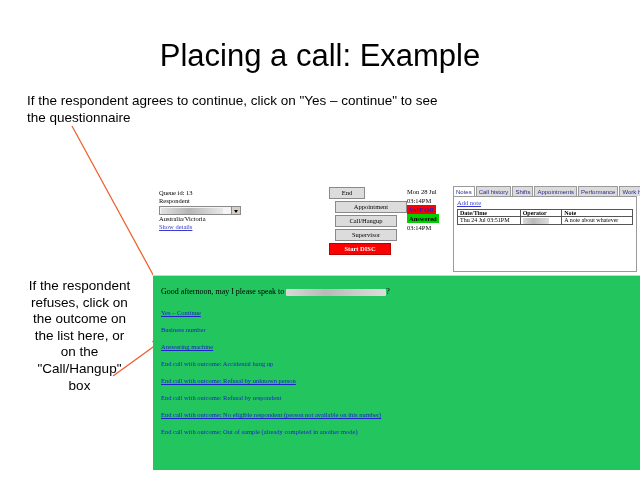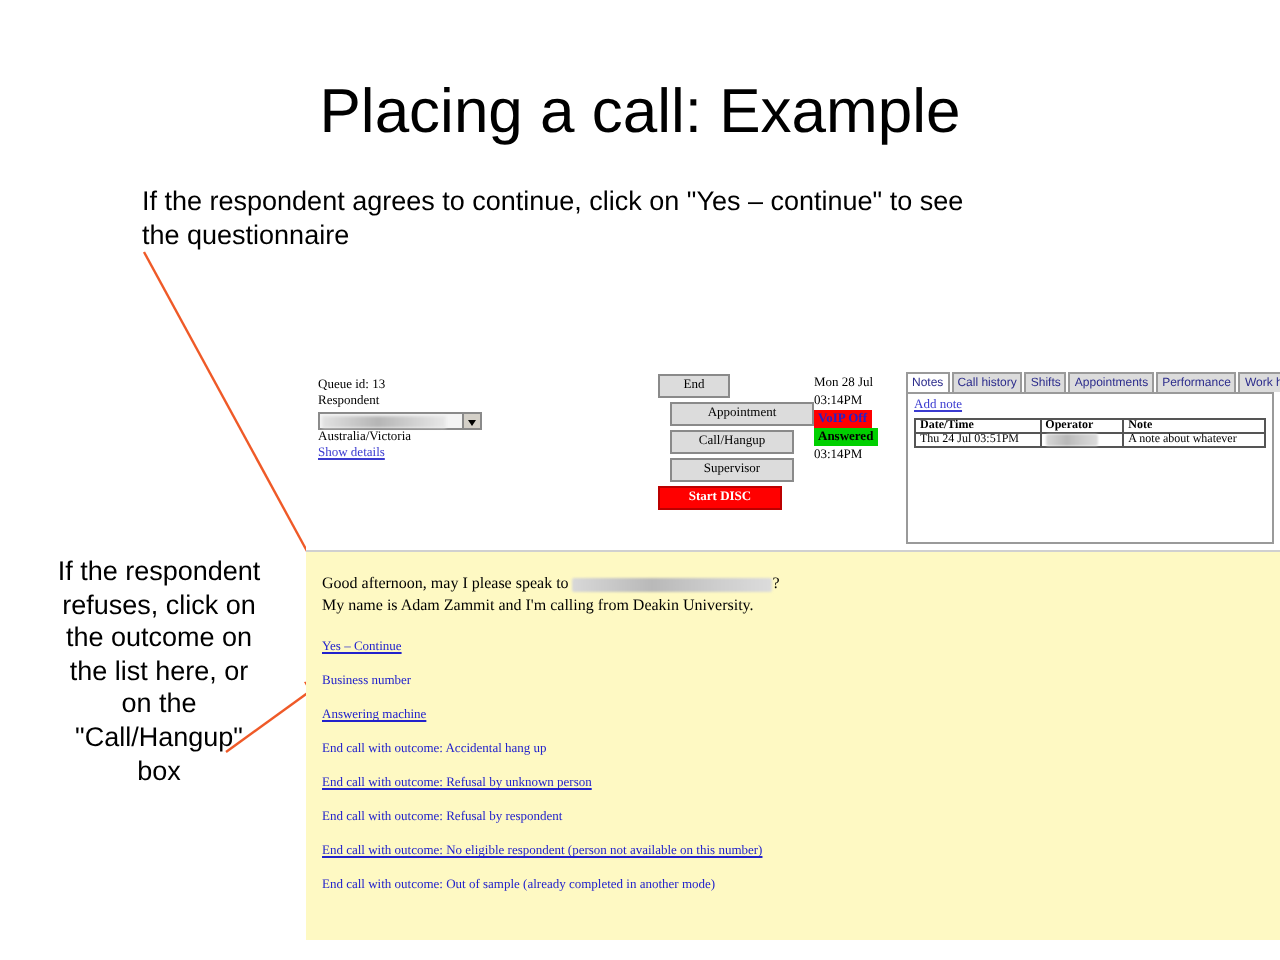--- a/index.html
+++ b/index.html
@@ -8,21 +8,21 @@
     font-family:"Liberation Sans",sans-serif;position:relative;
   }
   
   .slide-title{
     position:absolute;left:0;top:38px;width:640px;text-align:center;
     font-size:31px;font-weight:400;color:#000;letter-spacing:0px;
     font-family:"Liberation Sans",sans-serif;
   }
   .callout-top{
     position:absolute;left:27px;top:92px;width:430px;
-    font-size:13.5px;line-height:17px;color:#000;margin-left:44px;
+    font-size:13.5px;line-height:17px;color:#000;
   }
   .callout-left{
     position:absolute;left:27px;top:278px;width:105px;
     font-size:13.5px;line-height:16.6px;color:#000;text-align:center;
   }
   
   .arrow-svg{position:absolute;left:0;top:0;width:640px;height:480px;pointer-events:none;}
   
   .app{
     position:absolute;left:153px;top:183px;width:487px;height:287px;
@@ -74,21 +74,21 @@
     border-bottom:none;padding:1px 2px 0;margin-right:1px;line-height:8px;white-space:nowrap;
     font-family:"Liberation Sans",sans-serif;
   }
   .tab.active{background:#ffffff;color:#2c2c8c;}
   .tabbody{border:1px solid #9a9a9a;border-top:1px solid #9a9a9a;background:#fff;height:76px;padding:2px 3px;box-sizing:border-box;}
   .notetable{border-collapse:collapse;margin-top:2px;}
   .notetable td,.notetable th{border:1px solid #555;font-size:6px;padding:0 2px;text-align:left;
     font-family:"Liberation Serif",serif;}
   .notetable th{font-weight:bold;background:#fff;}
   
-  .app-body{position:absolute;left:0;top:92px;width:487px;height:195px;background:#fef9c3;
+  .app-body{position:absolute;left:0;top:92px;width:487px;height:195px;background:#22c55e;
     border-top:1px solid #d0d0d0;padding:10px 8px 0;box-sizing:border-box;}
   .dialog-line{font-size:8px;color:#000;line-height:11px;font-family:"Liberation Serif",serif;}
   .outcome{display:block;font-size:6.5px;color:#2222cc;line-height:8px;margin-top:9px;
     font-family:"Liberation Serif",serif;}
   .outcome.u{text-decoration:underline;}
   .outcome.n{text-decoration:none;}
   .outcome.first{margin-top:12px;}
 </style>
 </head>
 <body>
@@ -163,21 +163,20 @@
         </tbody>
           </table>
       </div>
     </div>
   </div>
 
   <div class="app-body">
     <div class="dialog-line">
       <span>Good afternoon, may I please speak to </span><span class="redact-bar" style="width:100px;height:7px"></span><span>?</span>
     </div>
-    <div class="dialog-line">My name is Adam Zammit and I'm calling from Deakin University.</div>
 
     <a class="outcome u first" href="#">Yes – Continue</a>
     <a class="outcome n" href="#">Business number</a>
     <a class="outcome u" href="#">Answering machine</a>
     <a class="outcome n" href="#">End call with outcome: Accidental hang up</a>
     <a class="outcome u" href="#">End call with outcome: Refusal by unknown person</a>
     <a class="outcome n" href="#">End call with outcome: Refusal by respondent</a>
     <a class="outcome u" href="#">End call with outcome: No eligible respondent (person not available on this number)</a>
     <a class="outcome n" href="#">End call with outcome: Out of sample (already completed in another mode)</a>
   </div>

